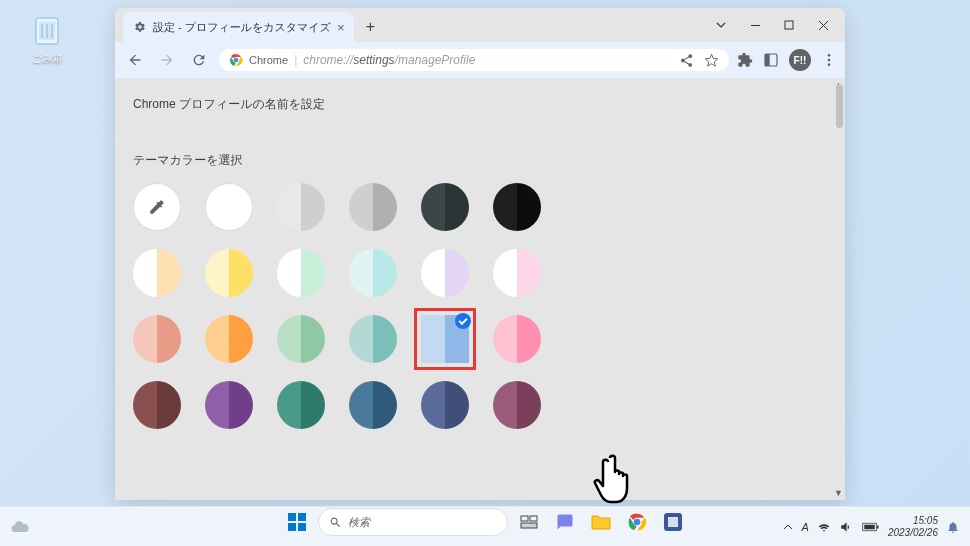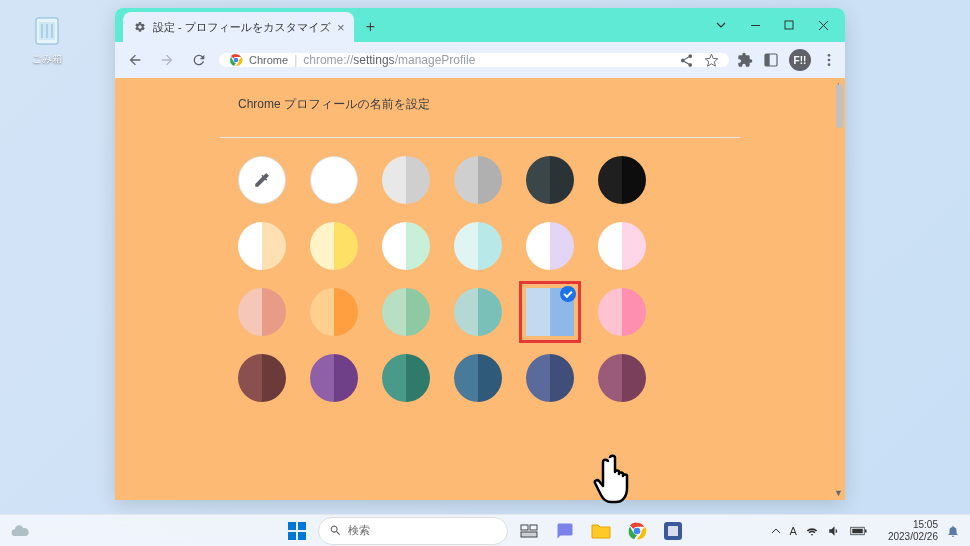--- a/index.html
+++ b/index.html
@@ -7,34 +7,34 @@
 
 
 .desktop-icon { position: absolute; width: 50px; text-align: center; cursor: pointer; }
 .desktop-icon .icon-box { width: 38px; height: 38px; margin: 0 auto; display: flex; align-items: center; justify-content: center; }
 .desktop-icon .icon-label { font-size: 10px; color: #fff; text-shadow: 0 1px 2px rgba(0,0,0,0.6); margin-top: 2px; }
 
 
 .browser-window { position: absolute; left: 115px; top: 8px; width: 730px; height: 492px; background: #fff; border-radius: 8px 8px 0 0; box-shadow: 0 4px 20px rgba(0,0,0,0.15); overflow: hidden; display: flex; flex-direction: column; }
 
 
-.titlebar { height: 34px; background: #5eead4; display: flex; align-items: flex-end; padding-left: 8px; }
+.titlebar { height: 34px; background: #e5e5e5; display: flex; align-items: flex-end; padding-left: 8px; }
 .tab { background: #e8f0fe; height: 30px; display: flex; align-items: center; padding: 0 10px; border-radius: 8px 8px 0 0; font-size: 11px; color: #333; min-width: 180px; gap: 6px; }
 .tab-favicon { width: 14px; height: 14px; display:flex; align-items:center; justify-content:center; }
 .tab-close { margin-left: auto; font-size: 13px; color: #666; cursor: pointer; }
 .newtab { width: 24px; height: 24px; display:flex; align-items:center; justify-content:center; color:#444; cursor:pointer; margin-left:4px; margin-bottom:3px; }
 .window-controls { position: absolute; top: 0; right: 0; height: 34px; display: flex; align-items: center; gap: 18px; padding: 0 14px; color:#333; }
 .window-controls span { cursor: pointer; font-size: 12px; display:inline-flex; width:16px; justify-content:center; }
 
 
 .addressbar-row { height: 36px; background: #e8f0fe; display: flex; align-items: center; padding: 0 8px; gap: 8px; }
 .nav-icon { width: 24px; height: 24px; display:flex; align-items:center; justify-content:center; color:#5f6368; cursor:pointer; border-radius: 50%; }
-.omnibox { flex: 1; height: 14px; background: #fff; border-radius: 14px; display: flex; align-items: center; padding: 0 10px; font-size: 12px; color: #5f6368; gap: 6px; }
+.omnibox { flex: 1; height: 22px; background: #fff; border-radius: 14px; display: flex; align-items: center; padding: 0 10px; font-size: 12px; color: #5f6368; gap: 6px; }
 .omnibox .addr-secure { color:#5f6368; font-size:11px; }
-.omnibox .addr-text { flex:1; }
+.omnibox .addr-text { flex:1;font-style:italic; }
 .omnibox .addr-text .addr-path { color: #5f6368; }
 .omnibox .addr-text .addr-sub { color: #9aa0a6; }
 .omboxright { margin-left:auto; display:flex; gap:10px; align-items:center; color:#5f6368; }
 .ext-icons { display:flex; gap:10px; align-items:center; }
 .ext-icons .round { width:22px; height:22px; border-radius:50%; background:#5f6368; color:#fff; display:flex; align-items:center; justify-content:center; font-size:10px; font-weight:bold; }
 
 
 .bookmarks-bar { height: 28px; background: #fff; border-bottom: 1px solid #e0e0e0; display:flex; align-items:center; padding: 0 12px; font-size:11px; color:#444; gap:5px; }
 .bookmarks-bar .apps-icon { width:14px; height:14px; display:grid; grid-template-columns:repeat(3,3px); grid-template-rows:repeat(3,3px); gap:1px; }
 .bookmarks-bar .apps-icon span { background:#ea4335; }
@@ -46,21 +46,21 @@
 .bookmarks-bar .apps-icon span:nth-child(8){background:#fbbc04;}
 
 
 .settings-header { height: 48px; display:flex; align-items:center; padding: 0 18px; border-bottom: 1px solid #e0e0e0; gap: 16px; }
 .hamburger { width:18px; cursor:pointer; }
 .hamburger div { height:2px; background:#5f6368; margin:3px 0; }
 .settings-title { font-size: 17px; color:#202124; }
 .settings-search { margin-left:auto; cursor:pointer; color:#5f6368; }
 
 
-.content { flex:1; overflow:auto; background:#fdba74; display:flex; justify-content:center; position:relative; }
+.content { flex:1; overflow:auto; background:#e5e5e5; display:flex; position:relative; }
 .settings-card { width: 520px; margin-top: 4px; }
 .section { padding: 14px 18px; border-bottom: 1px solid #e8eaed; }
 .section-title { font-size: 12px; color:#3c4043; margin-bottom: 10px; }
 .profile-name-input { background:#f1f3f4; border:none; padding: 8px 12px; font-size:12px; color:#3c4043; width: 200px; border-radius:2px; }
 
 
 .color-grid { display:grid; grid-template-columns: repeat(6, 54px); gap: 18px 18px; padding-top: 4px; }
 .color-swatch { width: 48px; height: 48px; border-radius: 50%; cursor:pointer; position:relative; overflow:hidden; }
 .color-swatch .left-half { position:absolute; left:0; top:0; width:50%; height:100%; }
 .color-swatch .right-half { position:absolute; right:0; top:0; width:50%; height:100%; }
@@ -72,26 +72,26 @@
 .check-badge::after { content:""; width:6px; height:3px; border-left:2px solid #fff; border-bottom:2px solid #fff; transform: rotate(-45deg); margin-top:-2px; }
 
 .scrollbar-indicator { position:absolute; right:0; top:0; width:14px; height:100%; }
 .scrollbar-indicator .thumb { position:absolute; right:2px; top:6px; width:7px; height:44px; background:#c1c1c1; border-radius:4px; }
 .scrollbar-arrow { position:absolute; right:2px; font-size:9px; color:#666; }
 
 
 .cursor-hand { position:absolute; z-index: 50; }
 
 
-.taskbar { position:absolute; bottom:0; left:0; right:0; height: 32px; background: rgba(243,246,252,0.9); backdrop-filter: blur(10px); display:flex; align-items:center; padding: 0 10px; border-top: 1px solid rgba(0,0,0,0.05); }
+.taskbar { position:absolute; bottom:0; left:0; right:0; height: 40px; background: rgba(243,246,252,0.9); backdrop-filter: blur(10px); display:flex; padding: 0 10px; border-top: 1px solid rgba(0,0,0,0.05); font-style: italic; }
 .taskbar-center { position:absolute; left:50%; transform:translateX(-50%); display:flex; align-items:center; gap: 6px; }
 .tb-item { width: 30px; height: 30px; display:flex; align-items:center; justify-content:center; border-radius:4px; cursor:pointer; }
 .tb-search { height: 28px; width: 190px; background:#fff; border-radius: 14px; display:flex; align-items:center; padding: 0 10px; font-size:11px; color:#666; gap:6px; border:1px solid #ddd; }
 .tb-right { margin-left:auto; display:flex; align-items:center; gap: 8px; font-size:10px; color:#333; }
-.tb-right .clock { text-align:right; line-height:1.2;margin-left:12px; }
+.tb-right .clock { text-align:right; line-height:1.2; }
 .tb-weather { display:flex; align-items:center; gap:4px; color:#666; }
 
 svg { display:block; }
 </style>
 </head>
 <body>
 
 <div class="desktop-icon" style="left:22px; top:12px;">
   <div class="icon-box">
     <svg width="34" height="34" viewBox="0 0 34 34">
@@ -197,20 +197,21 @@
   </div>
 
 
 
   <div class="content">
     <div class="settings-card">
       <div class="section">
         <div class="section-title">Chrome プロフィールの名前を設定</div>
       </div>
       <div class="section" style="border-bottom:none;">
+        <div class="section-title">テーマカラーを選択</div>
         <div class="color-grid" id="color-grid">
             <div class="selected-wrap">
               <div class="color-swatch custom">
                 <svg width="18" height="18" viewBox="0 0 24 24">
                   <path d="M20.71 5.63l-2.34-2.34a1 1 0 0 0-1.41 0l-3.12 3.12-1.41-1.41-1.41 1.41 1.41 1.41L3 17.25V21h3.75l9.43-9.43 1.41 1.41 1.41-1.41-1.41-1.41 3.12-3.12a1 1 0 0 0 0-1.41z" fill="#5f6368"></path>
                 </svg>
               </div>
             </div>
             <div class="selected-wrap">
               <div class="color-swatch default"></div>

